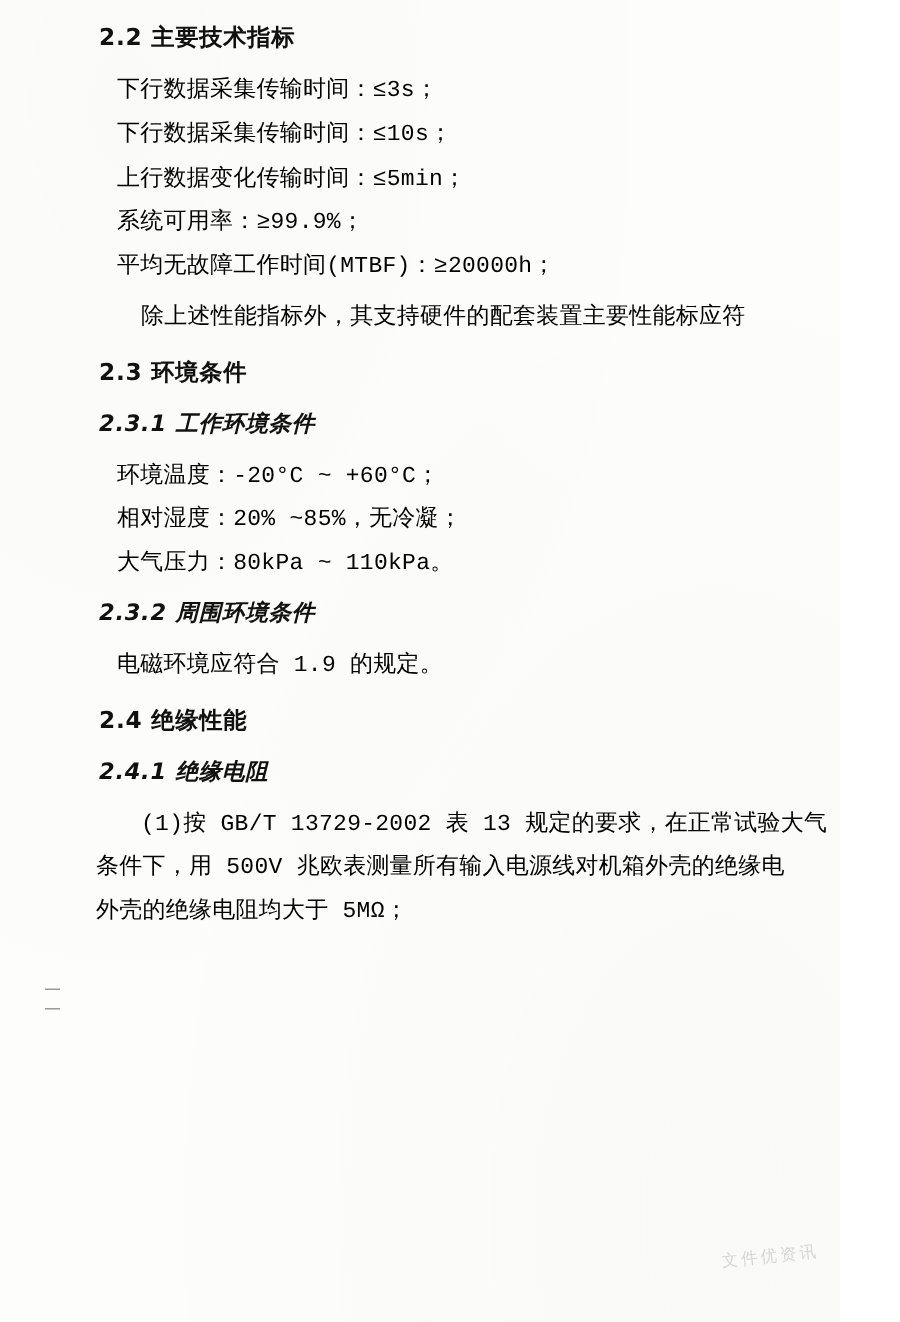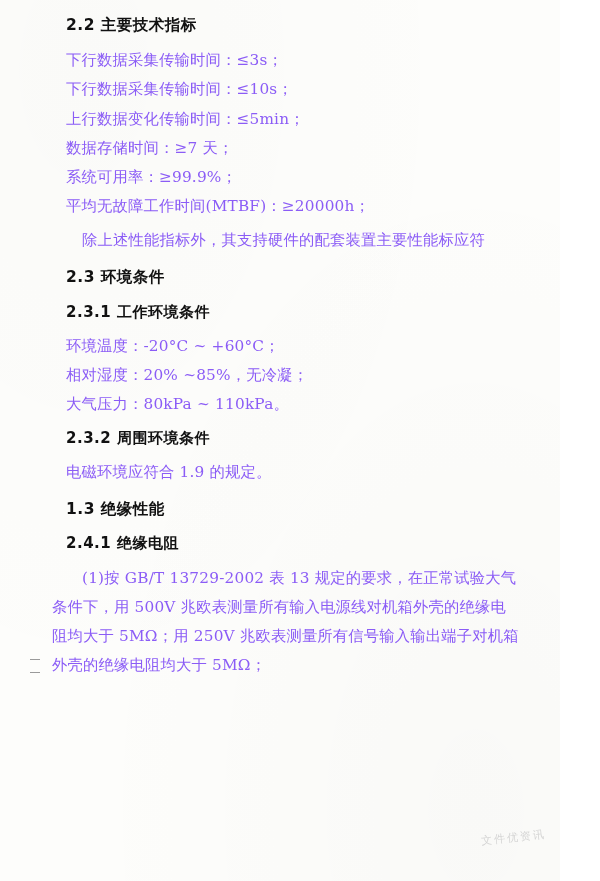--- a/index.html
+++ b/index.html
@@ -34,28 +34,30 @@
     font-weight: bold;
     font-size: 15.5px;
     letter-spacing: 0.5px;
     margin: 0 0 6px 0;
     padding-left: 14px;
     color: #111;
     line-height: 1.5;
   }
   .heading.sub {
     font-size: 15px;
+    font-style: italic;
   }
   .para {
     font-size: 15.3px;
     line-height: 1.58;
-    margin: 0 0 5px 0;
+    margin: 0 0 5px 12px;
     padding-left: 14px;
-    color: #8b5cf6;
+    color: #000000;
     letter-spacing: 0.2px;
+    font-family: Liberation Mono, monospace;
   }
   .para.indent {
     padding-left: 14px;
     text-indent: 0;
   }
   .para.block {
     padding-left: 0;
     text-indent: 30px;
     text-align: justify;
     text-justify: inter-ideograph;
@@ -109,21 +111,20 @@
   <div class="edge-mark m1"></div>
   <div class="edge-mark m2"></div>
 
   <div class="content">
 
     <h2 class="heading">2.2 主要技术指标</h2>
     <div class="gap-sm"></div>
     <p class="para indent">下行数据采集传输时间：≤3s；</p>
     <p class="para indent">下行数据采集传输时间：≤10s；</p>
     <p class="para indent">上行数据变化传输时间：≤5min；</p>
-    <p class="para indent">数据存储时间：≥7 天；</p>
     <p class="para indent">系统可用率：≥99.9%；</p>
     <p class="para indent">平均无故障工作时间(MTBF)：≥20000h；</p>
     <div class="gap-sm"></div>
     <p class="para block">除上述性能指标外，其支持硬件的配套装置主要性能标应符</p>
 
     <div class="gap-md"></div>
 
     <h2 class="heading">2.3 环境条件</h2>
     <div class="gap-sm"></div>
     <h3 class="heading sub">2.3.1 工作环境条件</h3>
@@ -131,25 +132,24 @@
     <p class="para indent">环境温度：-20°C ~ +60°C；</p>
     <p class="para indent">相对湿度：20% ~85%，无冷凝；</p>
     <p class="para indent">大气压力：80kPa ~ 110kPa。</p>
     <div class="gap-sm"></div>
     <h3 class="heading sub">2.3.2 周围环境条件</h3>
     <div class="gap-sm"></div>
     <p class="para indent">电磁环境应符合 1.9 的规定。</p>
 
     <div class="gap-md"></div>
 
-    <h2 class="heading">1.3 绝缘性能</h2>
+    <h2 class="heading">2.4 绝缘性能</h2>
     <div class="gap-sm"></div>
     <h3 class="heading sub">2.4.1 绝缘电阻</h3>
     <div class="gap-sm"></div>
     <p class="para block">(1)按 GB/T 13729-2002 表 13 规定的要求，在正常试验大气</p>
     <p class="para cont">条件下，用 500V 兆欧表测量所有输入电源线对机箱外壳的绝缘电</p>
-    <p class="para cont">阻均大于 5MΩ；用 250V 兆欧表测量所有信号输入输出端子对机箱</p>
     <p class="para cont">外壳的绝缘电阻均大于 5MΩ；</p>
 
   </div>
 
   <div class="watermark">文件优资讯</div>
 </div>
 
 </body></html>

